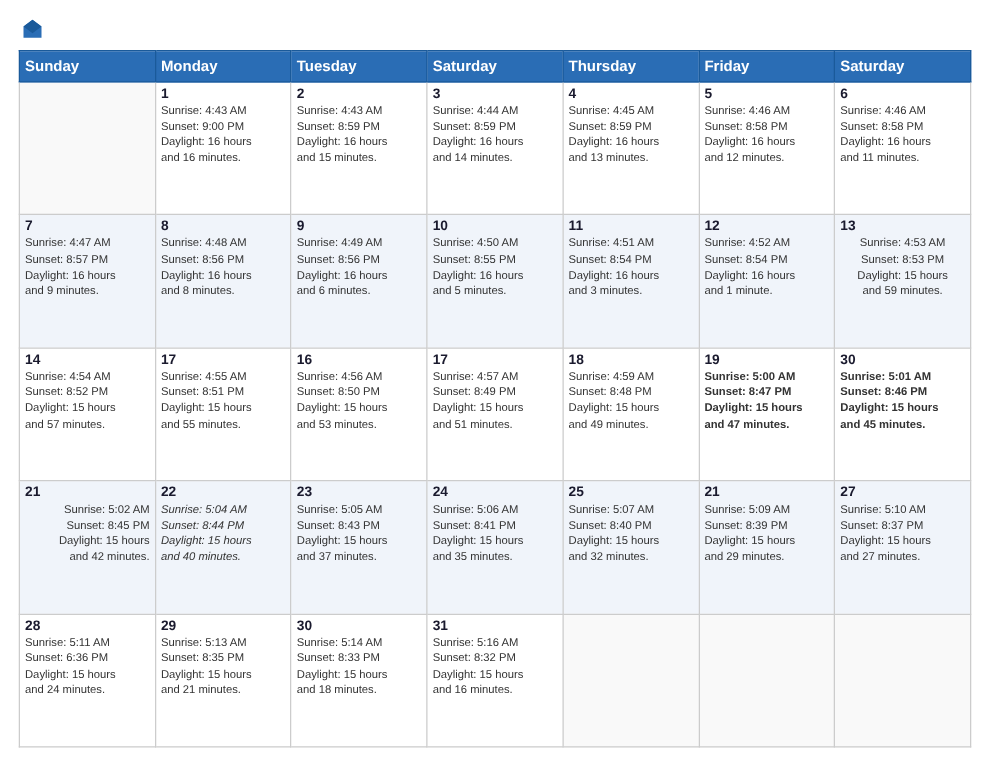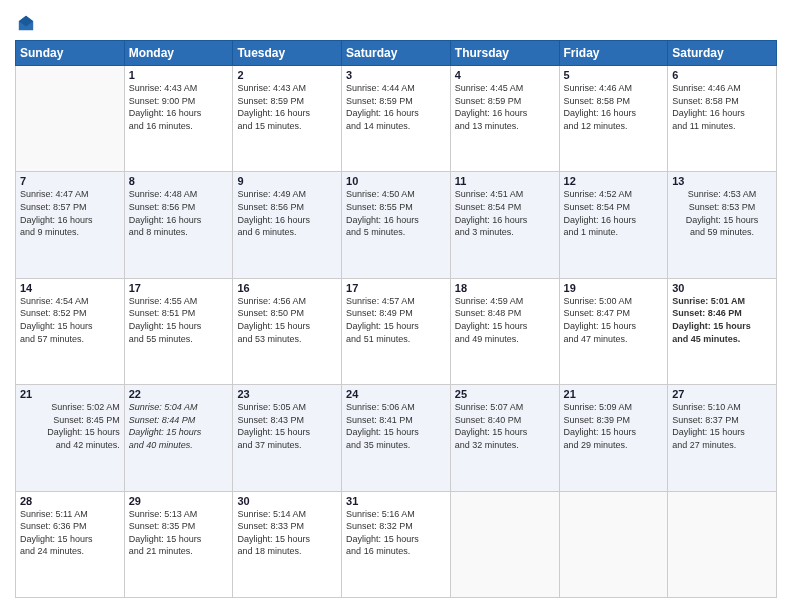--- a/index.html
+++ b/index.html
@@ -266,21 +266,21 @@
           </td>
           <td>
             <span class="day-num">18</span>
             <div class="day-info" style="white-space: pre-line;">Sunrise: 4:59 AM
 Sunset: 8:48 PM
 Daylight: 15 hours
 and 49 minutes.</div>
           </td>
           <td>
             <span class="day-num">19</span>
-            <div class="day-info" style="white-space: pre-line;">Sunrise: 5:00 AM
+            <div class="day-info" style="white-space: pre-line; font-weight: bold;">Sunrise: 5:00 AM
 Sunset: 8:47 PM
 Daylight: 15 hours
 and 47 minutes.</div>
           </td>
           <td>
             <span class="day-num">30</span>
             <div class="day-info" style="white-space: pre-line; font-weight: bold;">Sunrise: 5:01 AM
 Sunset: 8:46 PM
 Daylight: 15 hours
 and 45 minutes.</div>

